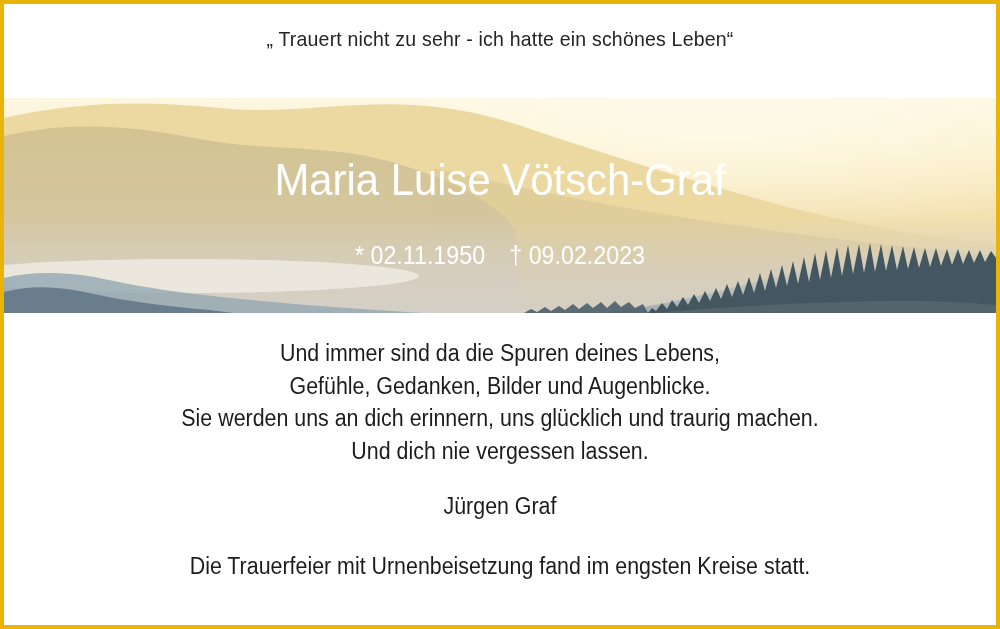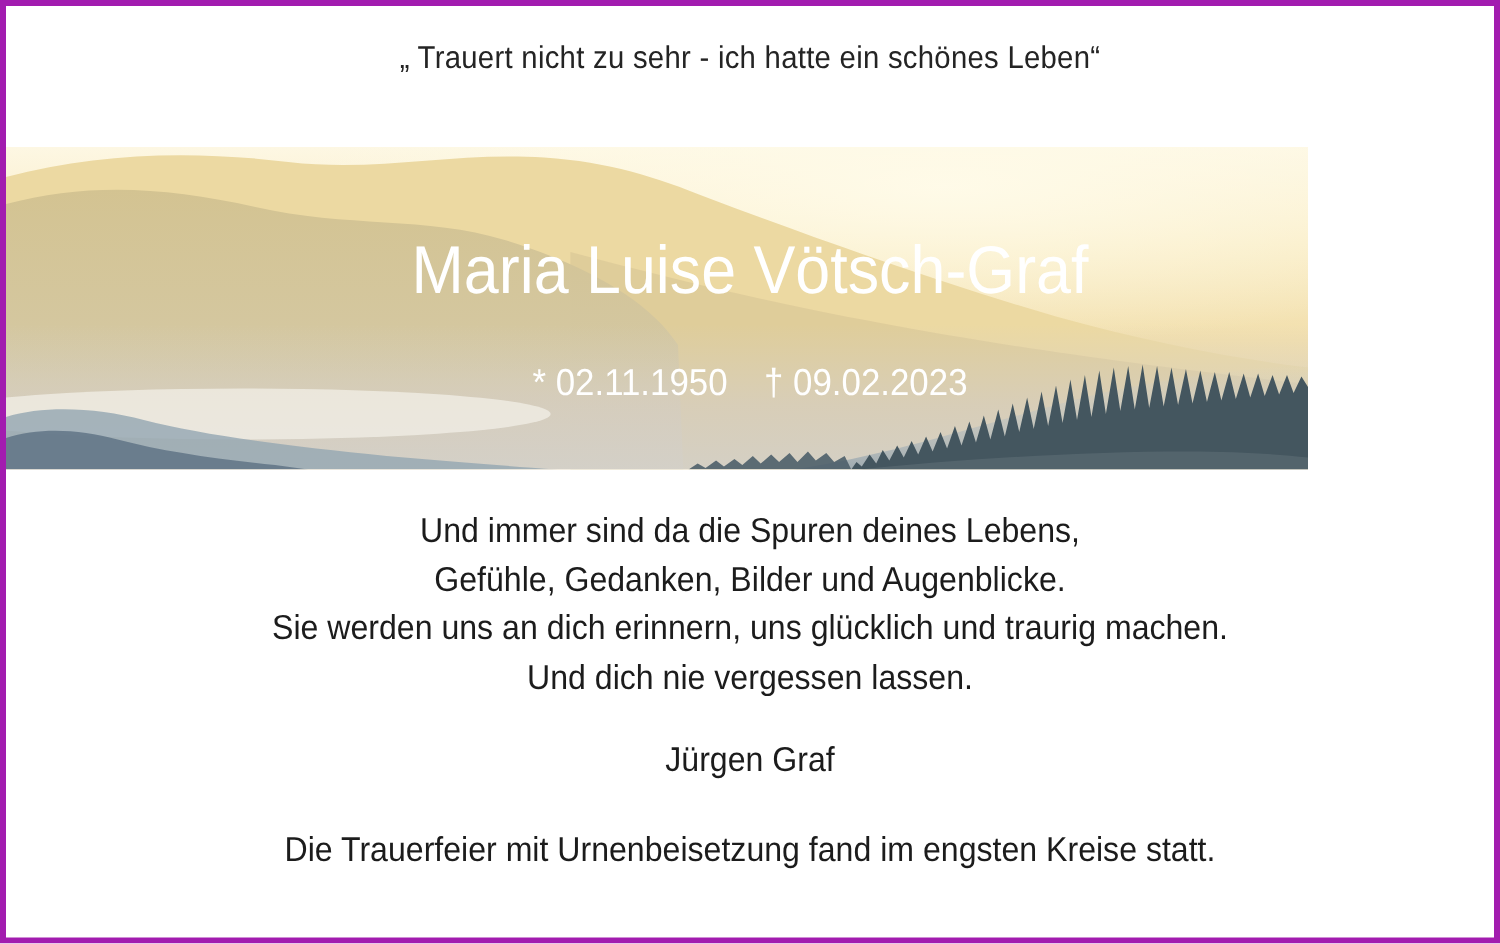--- a/index.html
+++ b/index.html
@@ -1,35 +1,35 @@
 <!DOCTYPE html>
 <html lang="de"><head>
 <meta charset="utf-8">
 <style>
   html,body{margin:0;padding:0;background:#ffffff;}
   .card{
     position:relative;
     width:1000px;height:629px;
     box-sizing:border-box;
-    border:4px solid #a21caf;
+    border:4px solid #eab308;
     background:#ffffff;
     font-family:"Liberation Sans", sans-serif;
     overflow:hidden;
   }
   .cond{transform:scaleX(0.93);transform-origin:50% 50%;}
   .quote{
     position:absolute;top:21px;left:0;width:992px;
     text-align:center;
     font-size:21px;line-height:27px;
     color:#242424;
     letter-spacing:0.2px;
   }
   .photo{
     position:absolute;top:94px;left:0;
-    width:868px;height:215px;
+    width:992px;height:215px;
     overflow:hidden;
   }
   .photo svg{display:block;width:100%;height:100%;}
   .name{
     position:absolute;top:57px;left:0;width:992px;
     text-align:center;
     font-size:45px;line-height:50px;
     font-weight:400;
     color:#ffffff;
   }

